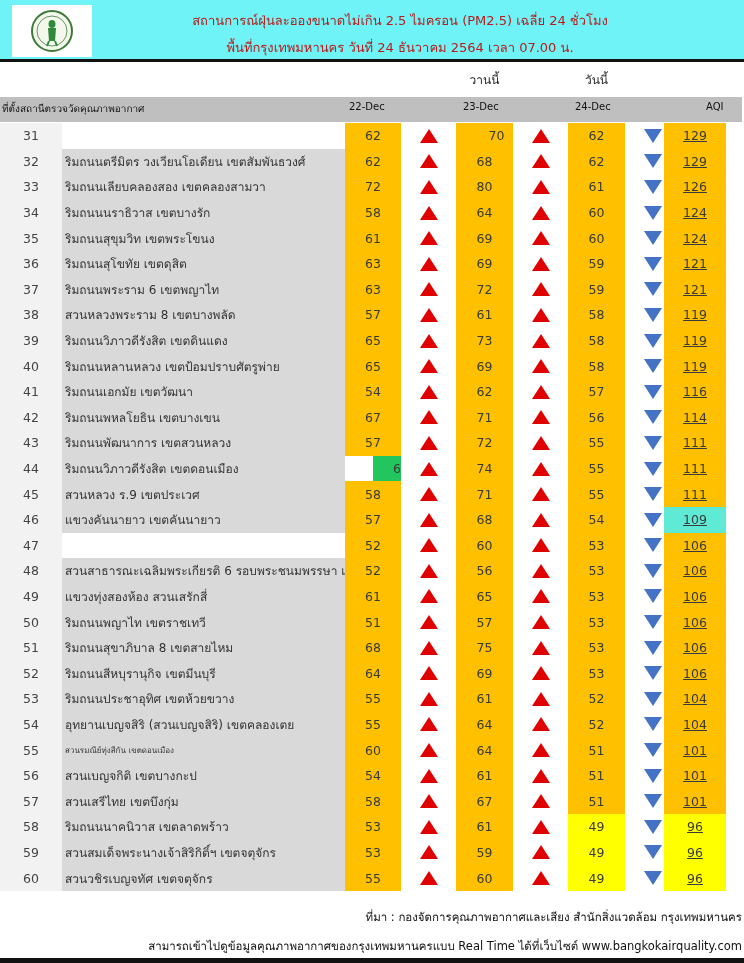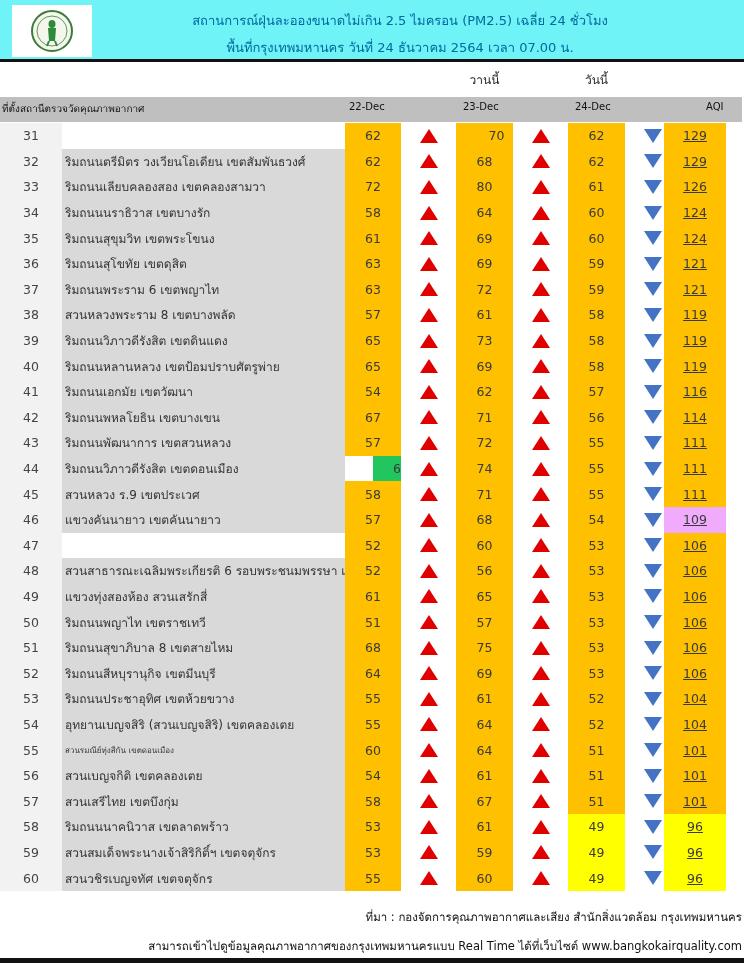--- a/index.html
+++ b/index.html
@@ -1,21 +1,21 @@
 <!DOCTYPE html>
 <html><head>
 <meta charset="utf-8">
 <style>
   * { box-sizing: border-box; margin: 0; padding: 0; }
   html, body { width: 744px; height: 963px; background: #ffffff; overflow: hidden; }
   body { font-family: "DejaVu Sans", "Liberation Sans", sans-serif; color: #333; position: relative; }
 
   .header-band { position: absolute; left: 0; top: 0; width: 744px; height: 62px; background: #6ff3f6; border-bottom: 3px solid #111; }
   .logo-box { position: absolute; left: 12px; top: 5px; width: 80px; height: 52px; background: #ffffff; display: flex; align-items: center; justify-content: center; }
-  .title-line { position: absolute; left: 100px; width: 600px; text-align: center; font-size: 13px; color: #0369a1; }
+  .title-line { position: absolute; left: 100px; width: 600px; text-align: center; font-size: 13px; color: #b91c1c; }
   .title-line.l1 { top: 10px; }
   .title-line.l2 { top: 37px; }
 
   .day-label { position: absolute; top: 70px; font-size: 12px; color: #222; text-align: center; }
 
   .col-header { position: absolute; left: 0; top: 97px; width: 742px; height: 25px; background: #bfbfbf; }
   .col-header span { position: absolute; top: 4px; font-size: 10px; color: #111; }
 
   .table { position: absolute; left: 0; top: 123px; width: 742px; }
   .row { position: relative; height: 25.6px; }
@@ -331,21 +331,21 @@
         <div class="tri-up"></div>
       </div>
       <div class="cell c-v c-d23" style="background: rgb(255, 192, 0);">68</div>
       <div class="cell c-arr c-a2">
         <div class="tri-up"></div>
       </div>
       <div class="cell c-v c-d24" style="background: rgb(255, 192, 0);">54</div>
       <div class="cell c-arr c-a3">
         <div class="tri-down"></div>
       </div>
-      <div class="cell c-v c-aqi" style="background: #f0abfc;">109</div>
+      <div class="cell c-v c-aqi" style="background: #5eead4;">109</div>
     </div>
     <div class="row">
       <div class="cell c-num">47</div>
       <div class="cell c-v c-d22" style="background: rgb(255, 192, 0);">52</div>
       <div class="cell c-arr c-a1">
         <div class="tri-up"></div>
       </div>
       <div class="cell c-v c-d23" style="background: rgb(255, 192, 0);">60</div>
       <div class="cell c-arr c-a2">
         <div class="tri-up"></div>
@@ -487,21 +487,21 @@
         <div class="tri-up"></div>
       </div>
       <div class="cell c-v c-d24" style="background: rgb(255, 192, 0);">51</div>
       <div class="cell c-arr c-a3">
         <div class="tri-down"></div>
       </div>
       <div class="cell c-v c-aqi" style="background: rgb(255, 192, 0);">101</div>
     </div>
     <div class="row">
       <div class="cell c-num">56</div>
-      <div class="cell c-name">สวนเบญจกิติ  เขตคลองเตย</div>
+      <div class="cell c-name">สวนเบญจกิติ  เขตบางกะป</div>
       <div class="cell c-v c-d22" style="background: rgb(255, 192, 0);">54</div>
       <div class="cell c-arr c-a1">
         <div class="tri-up"></div>
       </div>
       <div class="cell c-v c-d23" style="background: rgb(255, 192, 0);">61</div>
       <div class="cell c-arr c-a2">
         <div class="tri-up"></div>
       </div>
       <div class="cell c-v c-d24" style="background: rgb(255, 192, 0);">51</div>
       <div class="cell c-arr c-a3">

